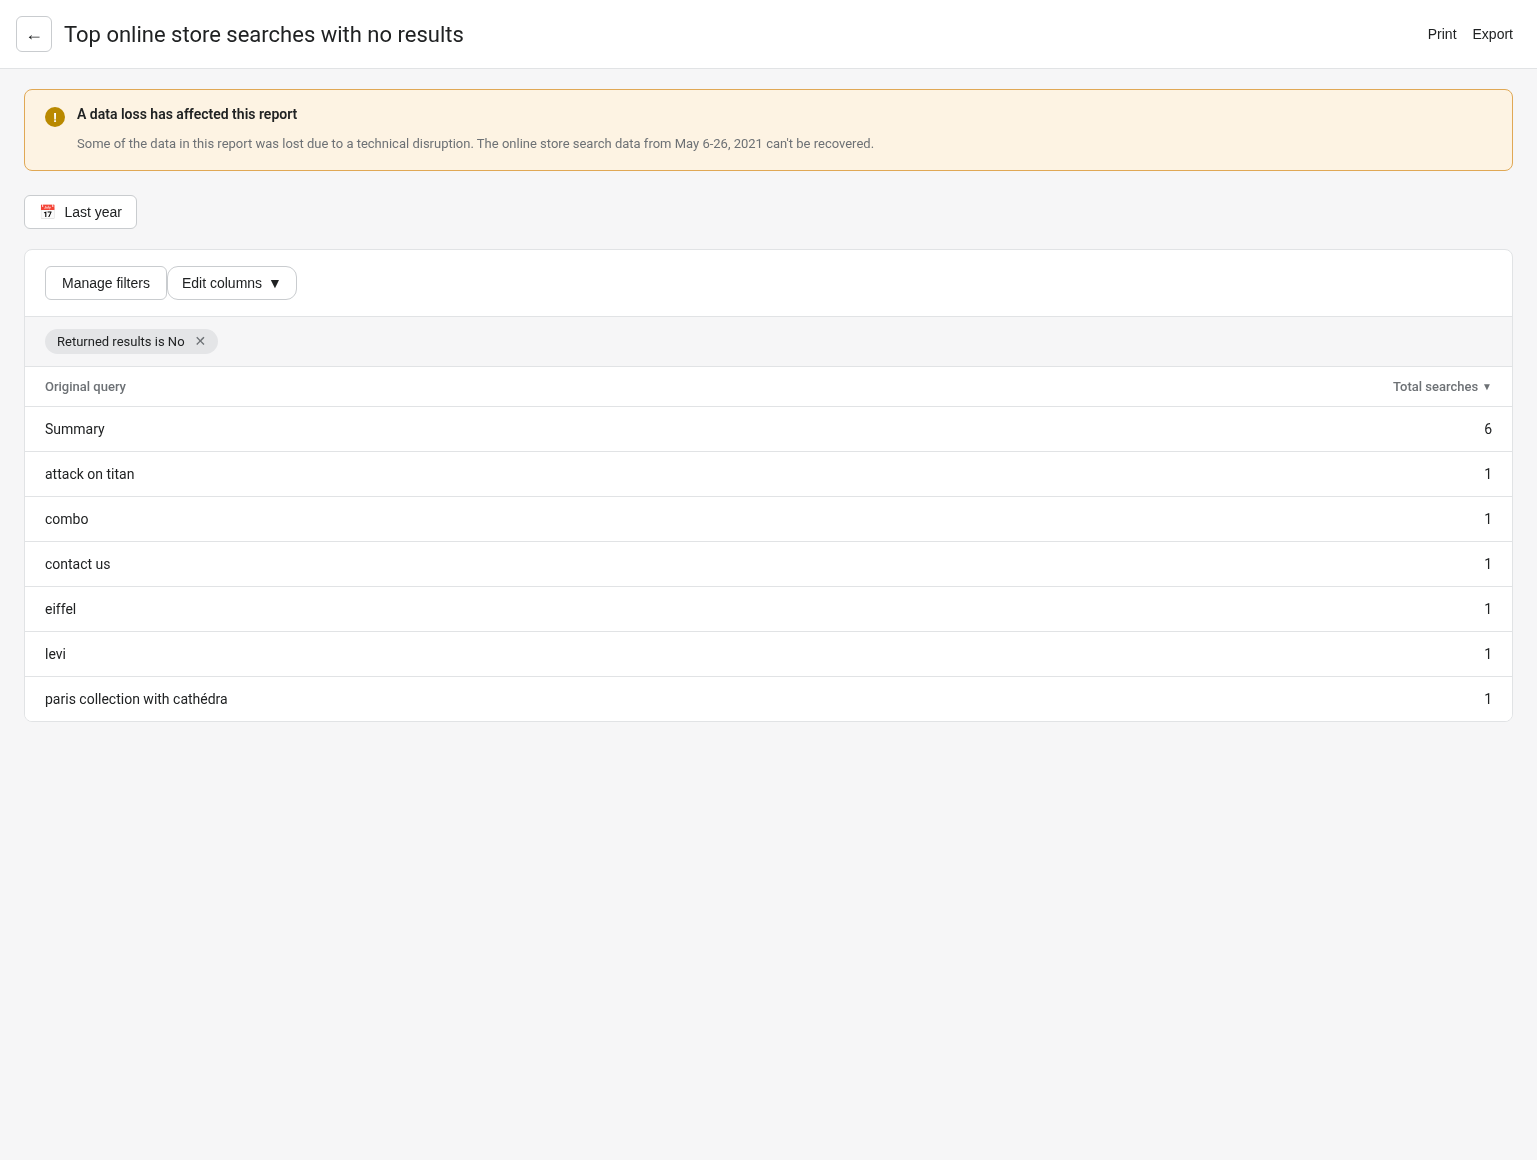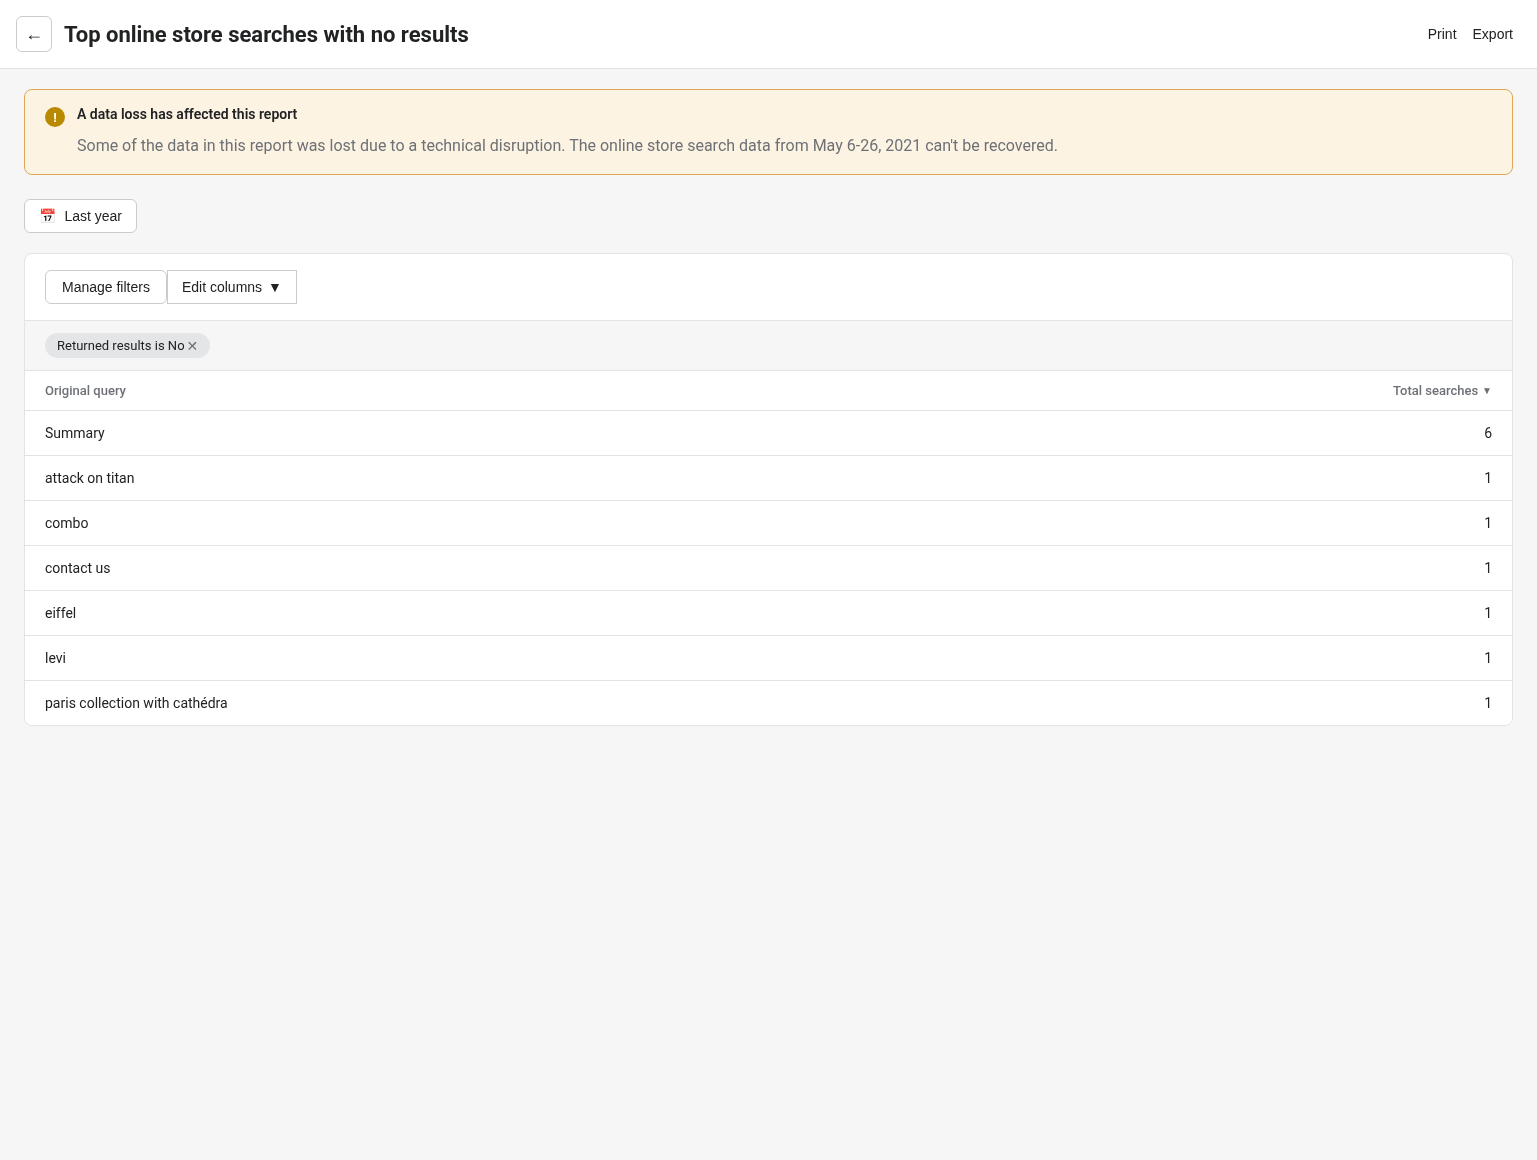--- a/index.html
+++ b/index.html
@@ -41,21 +41,21 @@
       cursor: pointer;
       display: flex;
       align-items: center;
       justify-content: center;
       font-size: 18px;
       color: #202223;
     }
 
     .page-title {
       font-size: 22px;
-      font-weight: 700;
+      font-weight: 400;
       color: #202223;
       text-align: center;
     }
 
     .header-actions {
       display: flex;
       gap: 16px;
     }
 
     .header-action-btn {
@@ -100,21 +100,21 @@
     }
 
     .alert-content .alert-title {
       font-weight: 600;
       font-size: 14px;
       color: #202223;
       margin-bottom: 12px;
     }
 
     .alert-content .alert-body {
-      font-size: 16px;
+      font-size: 13px;
       color: #6d7175;
       line-height: 1.5;
     }
 
     
     .date-filter-row {
       margin-bottom: 20px;
     }
 
     .date-filter-btn {
@@ -159,42 +159,42 @@
       font-size: 14px;
       cursor: pointer;
       color: #202223;
     }
 
     .edit-columns-btn {
       display: inline-flex;
       align-items: center;
       gap: 6px;
       border: 1px solid #c9cccf;
-      border-radius: 0;
+      border-radius: 11px;
       background: #fff;
       padding: 8px 14px;
       font-size: 14px;
       cursor: pointer;
       color: #202223;
     }
 
     
     .active-filters {
       padding: 12px 20px;
       background: #f6f6f7;
       border-bottom: 1px solid #e1e3e5;
       display: flex;
       gap: 8px;
       align-items: center;
     }
 
     .filter-tag {
       display: inline-flex;
       align-items: center;
-      gap: 0;
+      gap: 8px;
       background: #e4e5e7;
       border-radius: 14px;
       padding: 5px 12px;
       font-size: 13px;
       color: #202223;
     }
 
     .filter-tag-remove {
       background: none;
       border: none;

